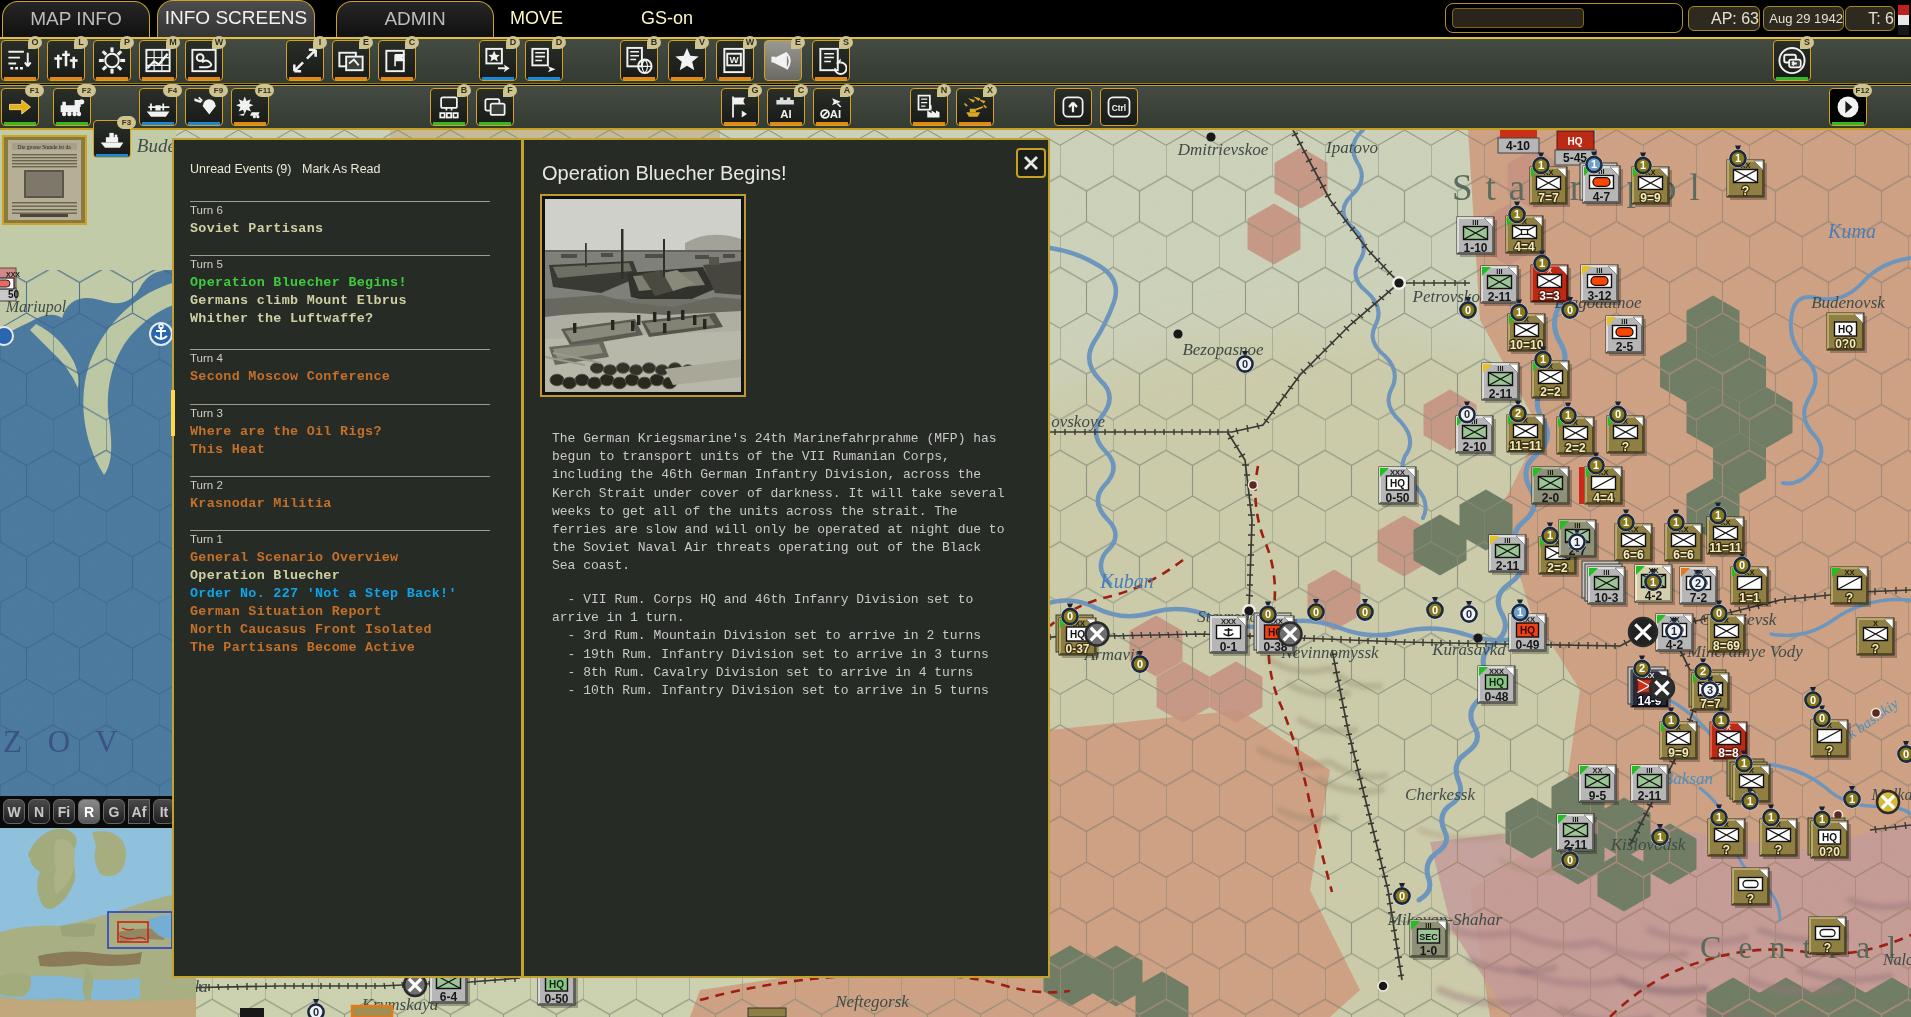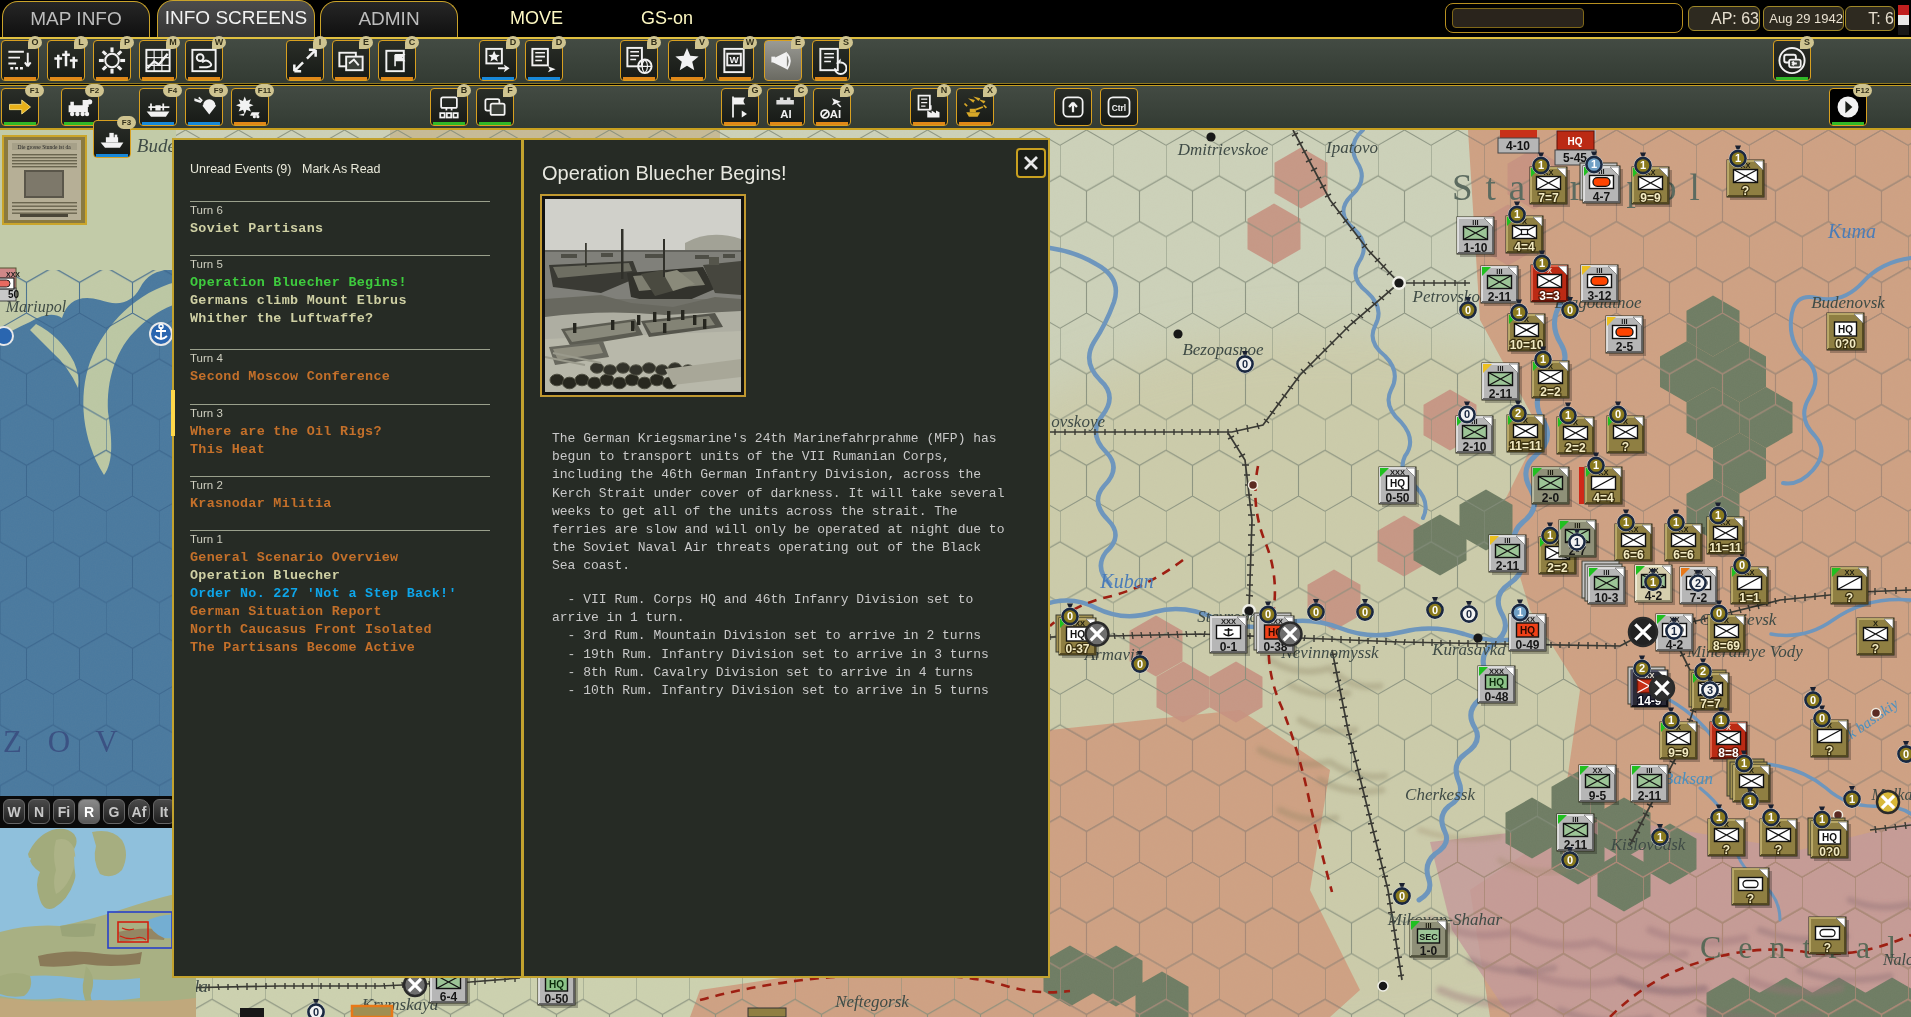--- a/index.html
+++ b/index.html
@@ -1119,21 +1119,21 @@
     <rect x="12" y="82.5" width="65" height="1.4" fill="#6a654f"></rect>
     <rect x="20" y="84" width="48" height="3" fill="#4a4638"></rect>
   </svg>
 <div class="abs" style="left:0;top:796px;width:176px;height:32px;background:#0a0a0a"></div>
 <div class="abs" style="left:0;top:799px;height:25px;display:flex;gap:3px;padding-left:3px">
 <div style="width:22px;height:25px;border-radius:6px;background:linear-gradient(#4a4a4a,#1e1e1e);border:1px solid #666;color:#c8c8c8;font-weight:bold;font-size:14px;text-align:center;line-height:24px">W</div>
     <div style="width:22px;height:25px;border-radius:6px;background:linear-gradient(#4a4a4a,#1e1e1e);border:1px solid #666;color:#c8c8c8;font-weight:bold;font-size:14px;text-align:center;line-height:24px">N</div>
     <div style="width:22px;height:25px;border-radius:6px;background:linear-gradient(#4a4a4a,#1e1e1e);border:1px solid #666;color:#c8c8c8;font-weight:bold;font-size:14px;text-align:center;line-height:24px">Fi</div>
     <div style="width:22px;height:25px;border-radius:6px;background:linear-gradient(#8a8a8a,#5a5a5a);border:1px solid #666;color:#fff;font-weight:bold;font-size:14px;text-align:center;line-height:24px">R</div>
     <div style="width:22px;height:25px;border-radius:6px;background:linear-gradient(#4a4a4a,#1e1e1e);border:1px solid #666;color:#c8c8c8;font-weight:bold;font-size:14px;text-align:center;line-height:24px">G</div>
-    <div style="width:22px;height:25px;border-radius:10px;background:linear-gradient(#4a4a4a,#1e1e1e);border:1px solid #666;color:#c8c8c8;font-weight:bold;font-size:14px;text-align:center;line-height:24px">Af</div>
+    <div style="width:22px;height:25px;border-radius:0;background:linear-gradient(#4a4a4a,#1e1e1e);border:1px solid #666;color:#c8c8c8;font-weight:bold;font-size:14px;text-align:center;line-height:24px">Af</div>
     <div style="width:22px;height:25px;border-radius:6px;background:linear-gradient(#4a4a4a,#1e1e1e);border:1px solid #666;color:#c8c8c8;font-weight:bold;font-size:14px;text-align:center;line-height:24px">It</div>
     <div style="width:22px;height:25px;border-radius:6px;background:linear-gradient(#4a4a4a,#1e1e1e);border:1px solid #666;color:#c8c8c8;font-weight:bold;font-size:14px;text-align:center;line-height:24px">B</div>
 </div>
 <svg class="abs" style="left:0;top:828px" width="196" height="189" viewBox="0 0 196 189">
     <rect x="0" y="0" width="196" height="189" fill="#8fc0dc"></rect>
     <path d="M28 26 Q36 8 52 2 Q66 -2 74 6 Q80 14 72 24 Q80 38 74 54 Q68 72 54 80 Q44 84 40 72 Q34 56 40 44 Q30 38 28 26 Z" fill="#a2ab7c"></path>
     <path d="M56 12 Q68 8 74 20 Q78 34 70 50 Q64 62 56 66 Q52 54 56 42 Q52 26 56 12 Z" fill="#adb387"></path>
     <path d="M30 30 q-4 8 -2 16 M36 50 q-4 8 0 14" stroke="#8fc0dc" stroke-width="2.5" fill="none"></path>
     <path d="M92 4 Q112 0 122 12 Q130 26 122 42 Q112 52 100 46 Q92 32 96 18 Z" fill="#a6ae80"></path>
     <path d="M74 28 Q84 40 82 56 Q78 72 66 80 Q76 66 76 52 Q74 40 74 28 Z" fill="#8fc0dc"></path>
@@ -1147,21 +1147,21 @@
     <path d="M0 148 Q16 142 30 148 Q34 160 24 168 Q10 170 0 166 Z" fill="#a2ab7c"></path>
     <path d="M0 170 Q50 176 100 172 Q150 176 196 170 L196 189 L0 189 Z" fill="#c0a87c"></path>
     <rect x="108" y="84" width="64" height="36" fill="none" stroke="#2840c8" stroke-width="1.6"></rect>
     <rect x="118" y="94" width="30" height="20" fill="none" stroke="#d02010" stroke-width="1.6"></rect>
     <path d="M120 108 q8 4 16 2 q6 -2 10 2 M122 100 q6 3 12 1" stroke="#d02010" stroke-width="1.2" fill="none"></path>
   </svg>
 
 <div class="abs" style="left:0;top:0;width:1911px;height:37px;background:#000"></div>
 <div class="tab" style="left:2px;width:148px">MAP INFO</div>
 <div class="tab on" style="left:157px;width:158px">INFO SCREENS</div>
-<div class="tab" style="left:320px;width:138px">ADMIN</div>
+<div class="tab" style="left:336px;width:158px">ADMIN</div>
 <div class="tlbl" style="left:510px;top:8px">MOVE</div>
 <div class="tlbl" style="left:641px;top:8px">GS-on</div>
 <div class="abs" style="left:1445px;top:3px;width:238px;height:30px;border:1.5px solid #b89020;border-radius:8px"></div>
 <div class="abs" style="left:1452px;top:8px;width:132px;height:20px;background:#2a241c;border:1px solid #806818;border-radius:4px"></div>
 <div class="tbox" style="left:1688px;top:6px;width:72px;height:25px;line-height:23px">AP: 63</div>
 <div class="tbox" style="left:1763px;top:6px;width:81px;height:25px;line-height:23px;font-size:13px">Aug 29 1942</div>
 <div class="tbox" style="left:1845px;top:6px;width:50px;height:25px;line-height:23px">T: 6</div>
 <div class="abs" style="left:1898px;top:5px;width:11px;height:30px;background:linear-gradient(#c02020 33%,#e8e8e8 33%,#e8e8e8 66%,#181818 66%)"></div>
 
 <div class="tbar" style="top:37px;height:47px;border-top:2px solid #e0c040;border-bottom:1px solid #907820"></div>
@@ -1313,21 +1313,21 @@
     <span class="bdg">S</span>
     <span class="ul" style="background:#30b828"></span>
   </div>
 <div class="tbtn" style="left:1px;top:88px;width:38px;height:38px;">
     <svg viewBox="0 0 32 32" width="32" height="28">
       <path d="M4 13h14v-5l10 8-10 8v-5H4z" fill="#e8b018" stroke="#f8e080" stroke-width="1"></path>
     </svg>
     <span class="bdg f">F1</span>
     <span class="ul" style="background:#30b828"></span>
   </div>
-<div class="tbtn" style="left:61px;top:88px;width:38px;height:38px;">
+<div class="tbtn" style="left:53px;top:88px;width:38px;height:38px;">
     <svg viewBox="0 0 32 32" width="32" height="28">
       <rect x="3" y="14" width="22" height="8" fill="#f2f2f2"></rect>
       <rect x="19" y="8" width="7" height="8" fill="#f2f2f2"></rect>
       <rect x="5" y="10" width="4" height="5" fill="#f2f2f2"></rect>
       <circle cx="7" cy="24" r="2.5" fill="#f2f2f2"></circle>
       <circle cx="13" cy="24" r="2.5" fill="#f2f2f2"></circle>
       <circle cx="19" cy="24" r="2.5" fill="#f2f2f2"></circle>
       <circle cx="24" cy="24" r="2.5" fill="#f2f2f2"></circle>
       <circle cx="27" cy="10" r="3" fill="#f2f2f2"></circle>
     </svg>

